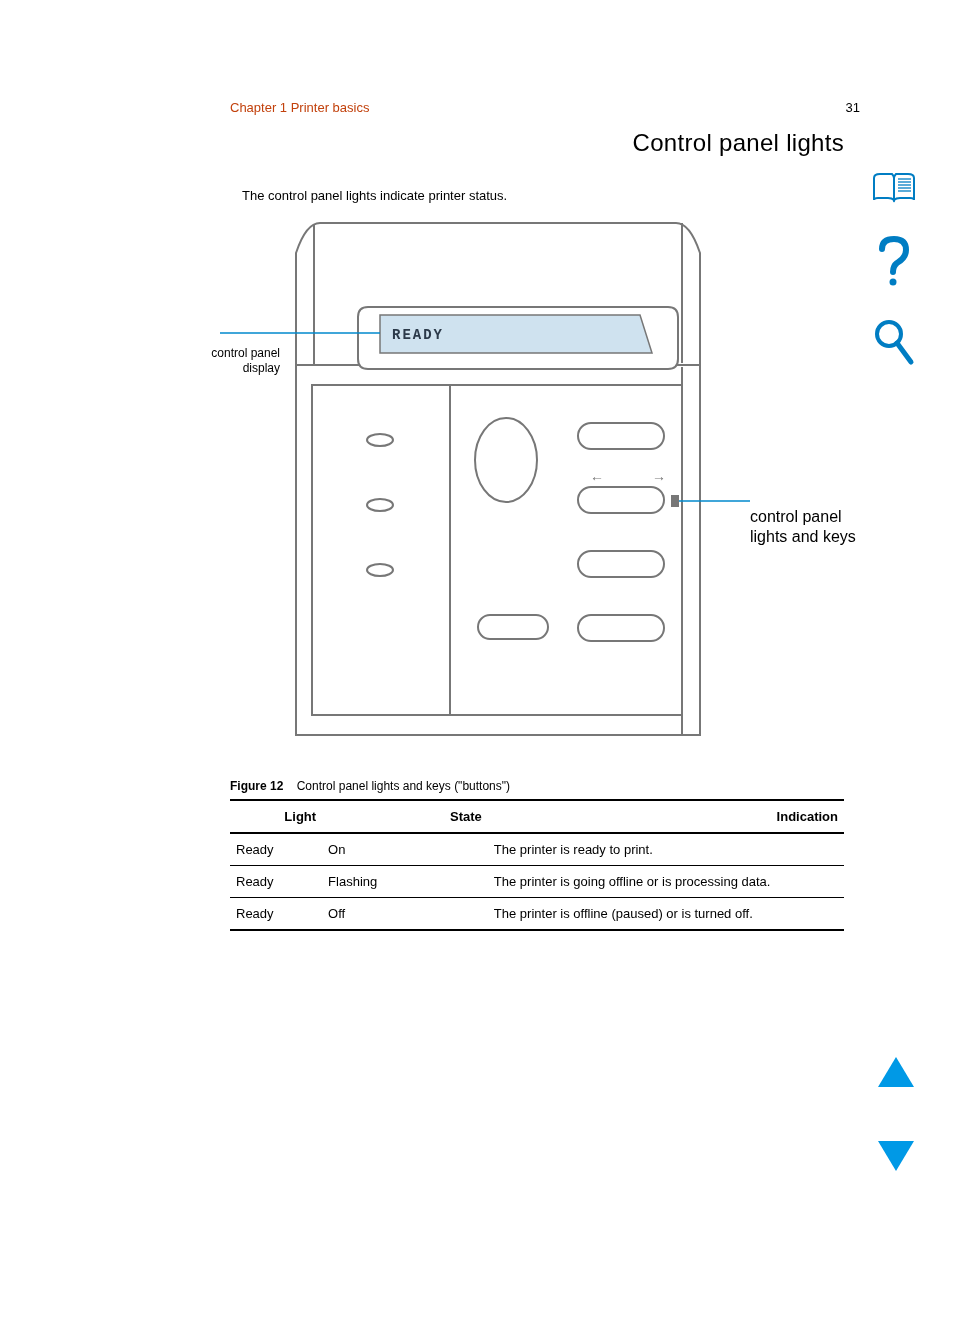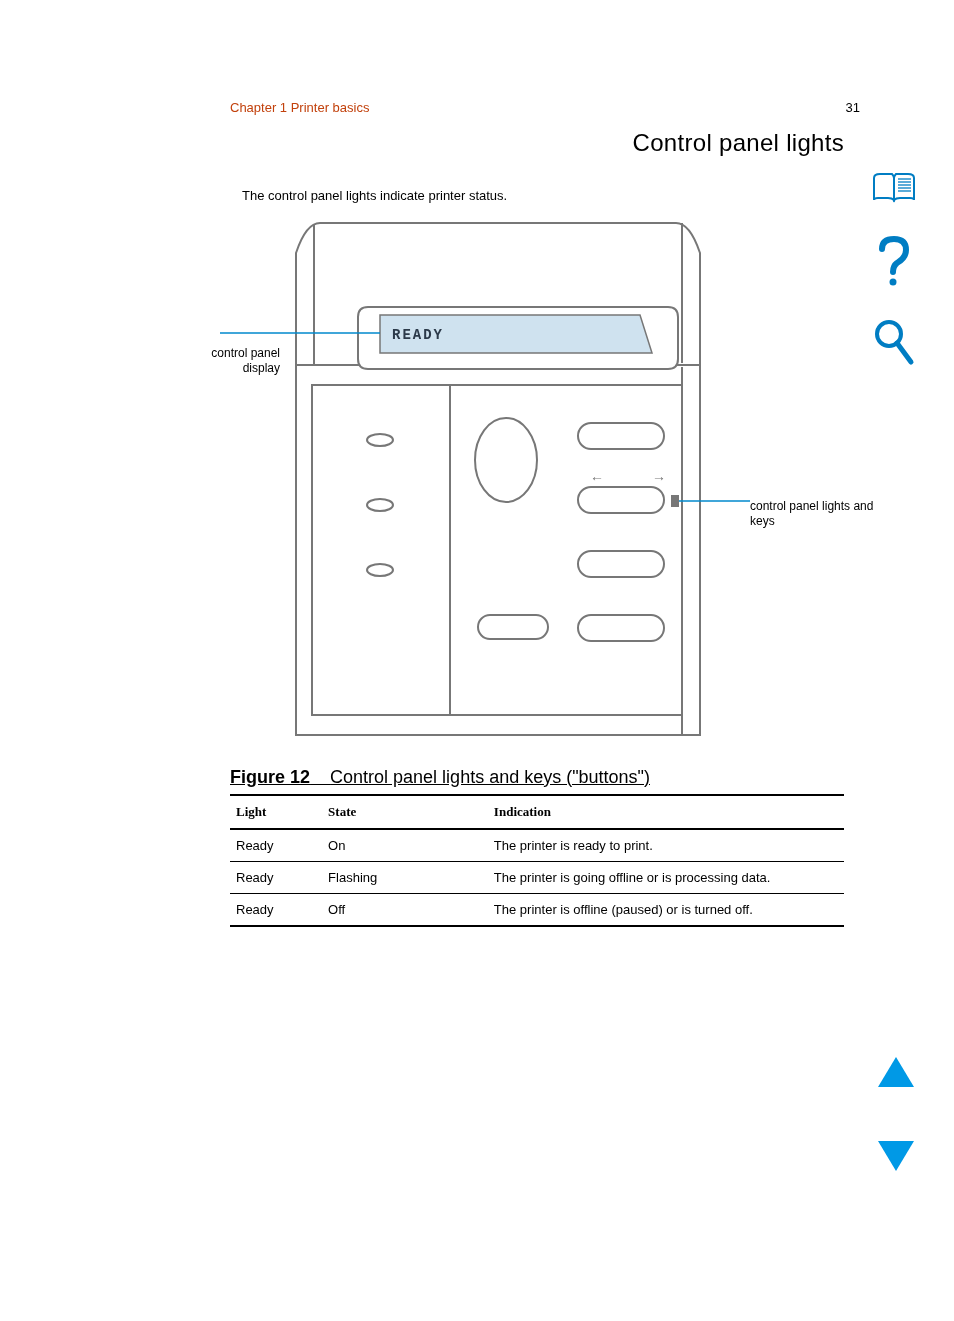--- a/index.html
+++ b/index.html
@@ -73,56 +73,54 @@
     top: 120px;
     left: -10px;
     font-size: 12px;
     text-align: right;
     width: 70px;
     line-height: 1.25;
     margin-top: 11px;
   }
   .label-right {
     position: absolute;
-    top: 284px;
+    top: 292px;
     left: 530px;
-    font-size: 12px;
+    font-size: 16px;
     width: 130px;
     line-height: 1.25;
   }
   .lcd-text {
     position: absolute;
     top: 112px;
     left: 172px;
     font-family: "Courier New", monospace;
     font-size: 14px;
     letter-spacing: 2px;
     font-weight: 600;
     color: #2c3a4a;
   }
   .caption {
-    font-size: 18px;
+    font-size: 12px;
     font-weight: bold;
-    margin: 12px 0 6px 0;
-    text-decoration: underline;
+    margin: 24px 0 6px 0;
   }
   table.lights {
     width: 100%;
     border-collapse: collapse;
     font-size: 13px;
   }
   table.lights thead tr {
     border-top: 2px solid #000;
     border-bottom: 2px solid #000;
   }
   table.lights th {
-    text-align: left;
+    text-align: right;
     font-weight: bold;
     padding: 8px 6px;
-    font-family: Liberation Serif, serif;
   }
   table.lights tbody tr {
     border-bottom: 1px solid #000;
   }
   table.lights tbody tr:last-child {
     border-bottom: 2px solid #000;
   }
   table.lights td {
     padding: 8px 6px;
     vertical-align: top;

